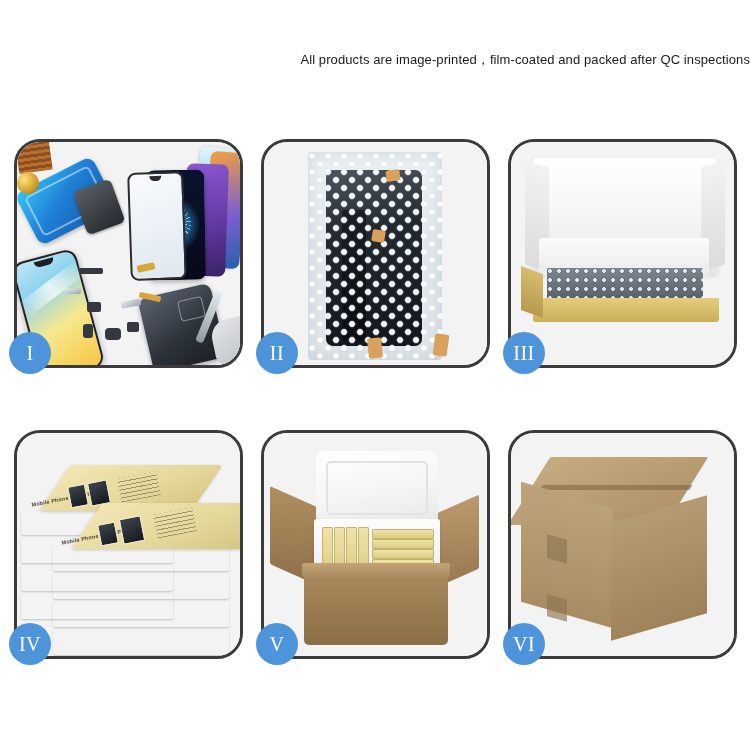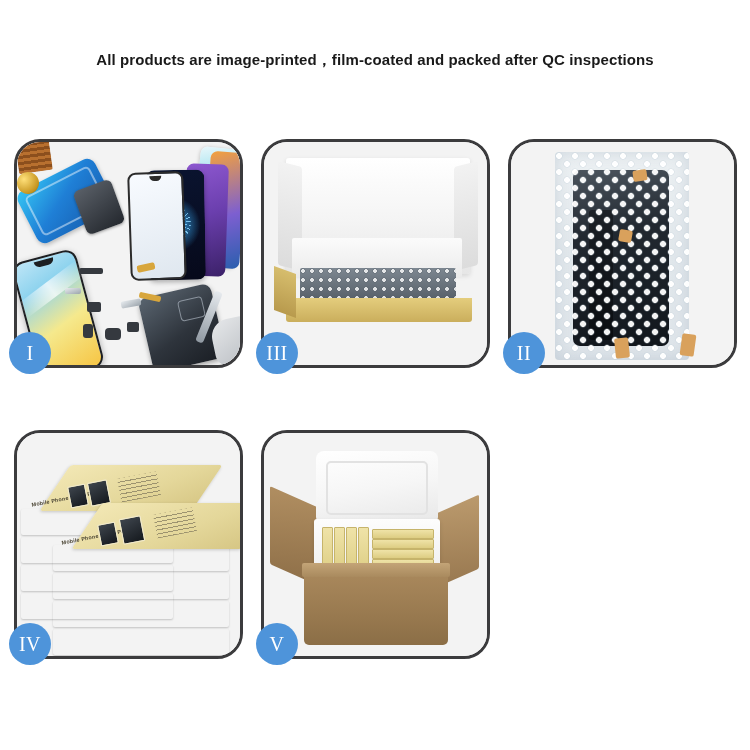--- a/index.html
+++ b/index.html
@@ -17,25 +17,26 @@
     font-size:35px;
     font-weight:600;
     letter-spacing:1.5px;
     color:#0d0d0d;
     line-height:1;
     white-space:nowrap;
     font-family:"Liberation Sans", sans-serif;
   }
   .subtitle{
     margin-top:13px;
-    font-size:15px;
-    font-weight:700;
+    font-size:13px;
+    font-weight:400;
     color:#1a1a1a;
     letter-spacing:.1px;
     white-space:nowrap;
+    text-align:right;
   }
 
   
   .grid{
     position:absolute;
     left:14px;top:139px;
     width:722px;
     display:grid;
     grid-template-columns:229px 229px 229px;
     grid-template-rows:229px 229px;
@@ -399,47 +400,47 @@
         <div class="silver" style="left:104px;top:158px;width:20px;height:7px;transform:rotate(-10deg);"></div>
         <div class="silver" style="left:48px;top:146px;width:16px;height:6px;"></div>
         <div class="tool"></div>
         <div class="hand"></div>
       </div>
     </div>
     <div class="badge">I</div>
     <span class="sr">Mobile phones, LCD screens, tempered glass and disassembled spare parts</span>
   </div>
 
-  <div class="panel p3">
-    <div class="panel-inner">
-      <div class="lid"></div>
-      <div class="tray"></div>
-      <div class="foam"></div>
-      <div class="contents"></div>
-      <div class="tray-front"></div>
-      <div class="tray-side"></div>
-    </div>
-    <div class="badge">III</div>
-    <span class="sr">Bubble-wrapped items placed into yellow kraft inner box with white foam lid</span>
-  </div>
-
   <div class="panel p2">
     <div class="panel-inner">
       <div class="bag">
         <div class="lcd"></div>
         <div class="lcd-strip"></div>
         <div class="bubbles"></div>
         <div class="tape t1"></div>
         <div class="tape t2"></div>
         <div class="tape t3"></div>
         <div class="tape t4"></div>
       </div>
     </div>
     <div class="badge">II</div>
     <span class="sr">Individual LCD screen assembly sealed in bubble wrap bag</span>
+  </div>
+
+  <div class="panel p3">
+    <div class="panel-inner">
+      <div class="lid"></div>
+      <div class="tray"></div>
+      <div class="foam"></div>
+      <div class="contents"></div>
+      <div class="tray-front"></div>
+      <div class="tray-side"></div>
+    </div>
+    <div class="badge">III</div>
+    <span class="sr">Bubble-wrapped items placed into yellow kraft inner box with white foam lid</span>
   </div>
 
   <div class="panel p4">
     <div class="panel-inner">
       <div class="stack">
 
         <div class="bx" style="left:0px;top:58px;"></div>
         <div class="bx" style="left:0px;top:86px;"></div>
         <div class="bx" style="left:0px;top:114px;"></div>
         <div class="bx" style="left:0px;top:142px;"></div>
@@ -480,14 +481,26 @@
         <div class="ybox" style="left:58px;top:20px;width:60px;height:8px;"></div>
         <div class="ybox" style="left:58px;top:30px;width:60px;height:8px;"></div>
         <div class="ybox" style="left:58px;top:40px;width:60px;height:8px;"></div>
       </div>
       <div class="carton"></div>
     </div>
     <div class="badge">V</div>
     <span class="sr">Yellow boxes loaded into white foam box inside an open cardboard carton</span>
   </div>
 
+  <div class="panel p6">
+    <div class="panel-inner">
+      <div class="top"></div>
+      <div class="topseam"></div>
+      <div class="front"></div>
+      <div class="side"></div>
+      <div class="tab tab1"></div>
+      <div class="tab tab2"></div>
+    </div>
+    <div class="badge">VI</div>
+    <span class="sr">Sealed brown cardboard shipping carton ready for dispatch</span>
+  </div>
 
 </div>
 
 </body></html>

